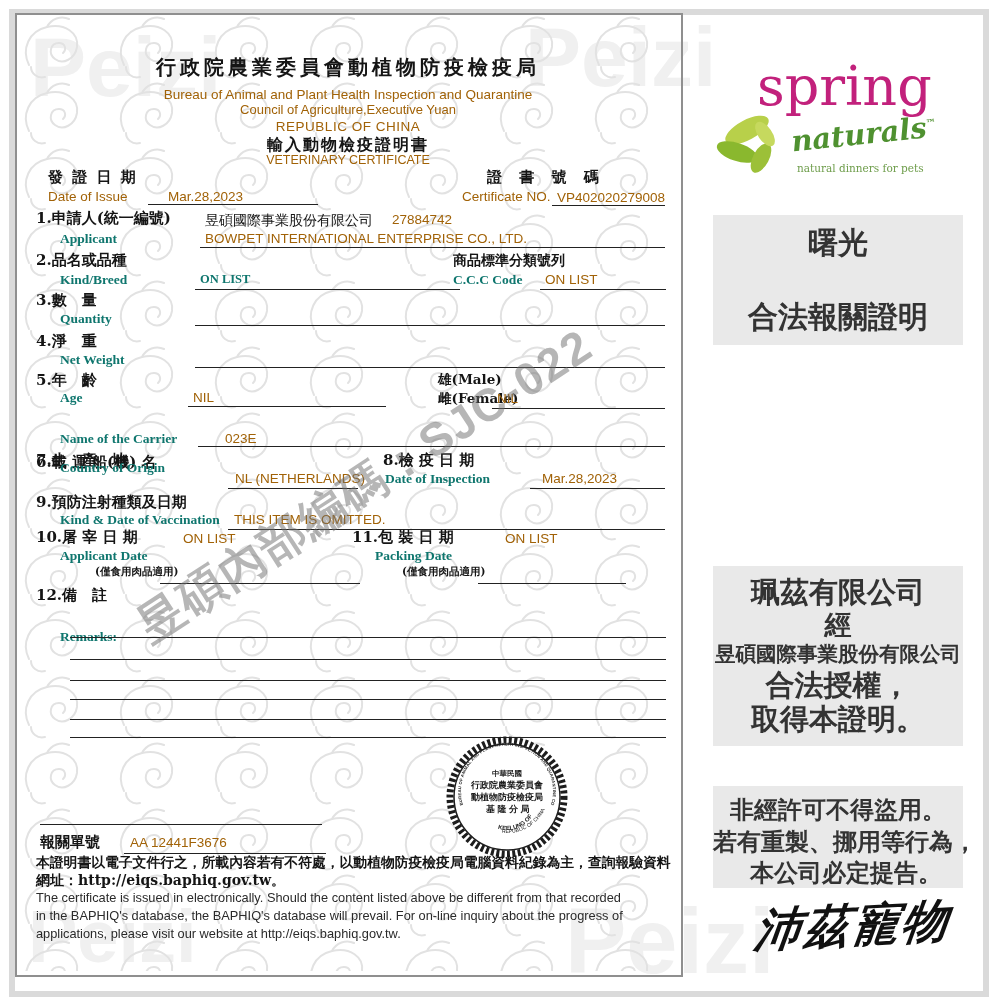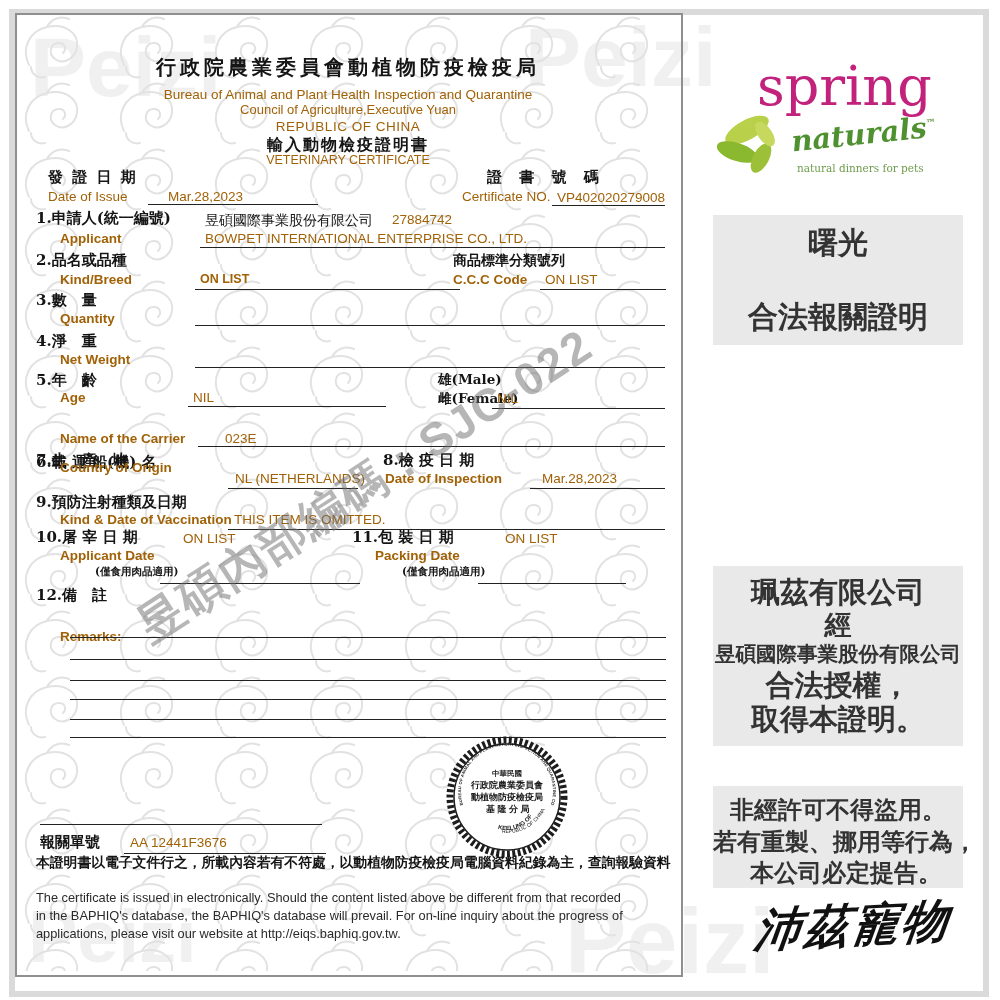--- a/index.html
+++ b/index.html
@@ -8,22 +8,22 @@
   .abs{position:absolute;}
   .frame{left:9px;top:9px;width:968px;height:976px;border:6px solid #dadada;}
   .cert{left:15px;top:13px;width:664px;height:960px;border:2px solid #8f8f8f;background:transparent;}
   .wm{font-weight:700;color:#f0f0f0;white-space:nowrap;line-height:1;}
   .diag{font-weight:700;color:#6f6f6f;opacity:.5;white-space:nowrap;letter-spacing:2px;
         transform:rotate(-33deg);transform-origin:center;}
   .zh{font-family:"DejaVu Serif","Liberation Serif",serif;font-weight:700;font-size:15px;
       color:#151515;white-space:nowrap;line-height:1.15;}
   .zhn{font-family:"DejaVu Serif","Liberation Serif",serif;font-weight:400;font-size:14px;
       color:#151515;white-space:nowrap;line-height:1.15;}
-  .mono{font-family:Liberation Sans, sans-serif;font-weight:700;font-size:13.5px;
-      color:#a16207;white-space:nowrap;line-height:1.15;}
+  .mono{font-family:Liberation Serif, serif;font-weight:700;font-size:13.5px;
+      color:#0f766e;white-space:nowrap;line-height:1.15;}
   .val{font-size:13.5px;color:#a16207;white-space:nowrap;line-height:1.15;}
   .ctr{left:17px;width:662px;text-align:center;}
   .ul{border-top:1.6px solid #222;height:0;}
   .gbox{background:#e9e9e9;}
   .gtx{font-weight:700;color:#333;text-align:center;white-space:nowrap;line-height:1.1;}
   .sealtx{font-family:"Liberation Sans",sans-serif;}
 </style>
 </head>
 <body>
 
@@ -163,20 +163,21 @@
     <text font-size="5.2" fill="#1d1d1d">
       <textPath href="#sealRep" startOffset="42">REPUBLIC OF CHINA</textPath>
     </text>
   </svg>
 
   <div class="abs zh" style="left:40px;top:834px;">報關單號</div>
   <div class="abs val" style="left:130px;top:835px;">AA 12441F3676</div>
   <div class="abs ul" style="left:124px;top:853px;width:202px;"></div>
 
   <div class="abs zh" style="left:36px;top:855px;font-size:13.8px;">本證明書以電子文件行之，所載內容若有不符處，以動植物防疫檢疫局電腦資料紀錄為主，查詢報驗資料</div>
+  <div class="abs zh" style="left:36px;top:872px;font-size:14px;">網址：http://eiqs.baphiq.gov.tw。</div>
   <div class="abs val" style="left:36px;top:891px;font-size:12.8px;color:#2a2a2a;">The certificate is issued in electronically. Should the content listed above be different from that recorded</div>
   <div class="abs val" style="left:36px;top:909px;font-size:12.8px;color:#2a2a2a;">in the BAPHIQ's database, the BAPHIQ's database will prevail. For on-line inquiry about the progress of</div>
   <div class="abs val" style="left:36px;top:927px;font-size:12.8px;color:#2a2a2a;">applications, please visit our website at http://eiqs.baphiq.gov.tw.</div>
 
   <div class="abs" style="left:705px;top:60px;width:280px;height:125px;">
     <svg class="abs" style="left:8px;top:48px;" width="88" height="72" viewBox="0 0 88 72">
       <ellipse cx="34" cy="22" rx="24" ry="10" fill="#b8d04a" transform="rotate(-28 34 22)"></ellipse>
       <ellipse cx="24" cy="44" rx="21" ry="9" fill="#8ab82e" transform="rotate(18 24 44)"></ellipse>
       <ellipse cx="48" cy="50" rx="16" ry="8" fill="#9cc038" transform="rotate(-62 48 50)"></ellipse>
       <ellipse cx="52" cy="26" rx="14" ry="7" fill="#c6d95e" transform="rotate(55 52 26)"></ellipse>

